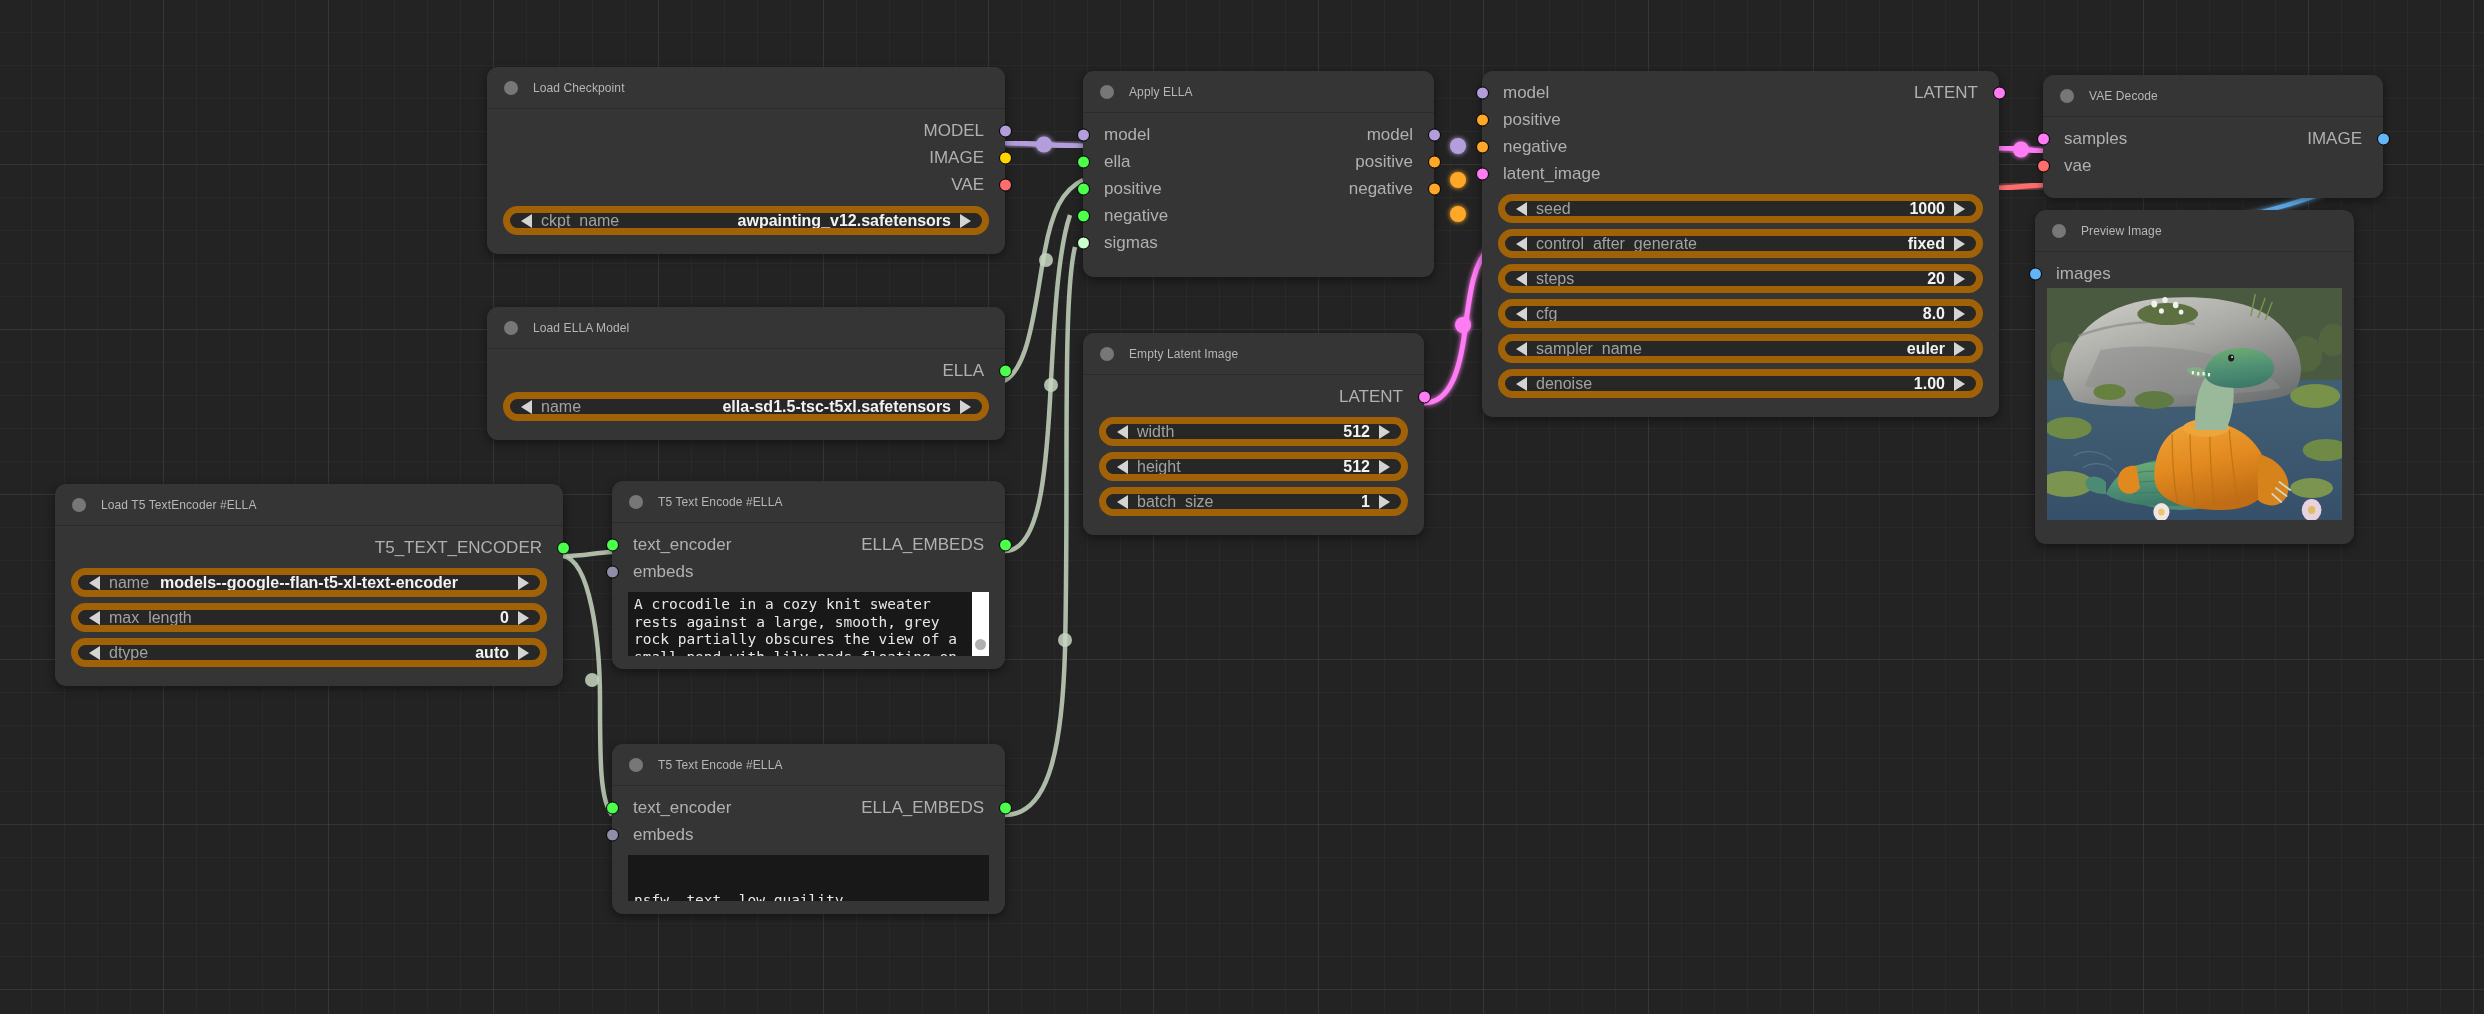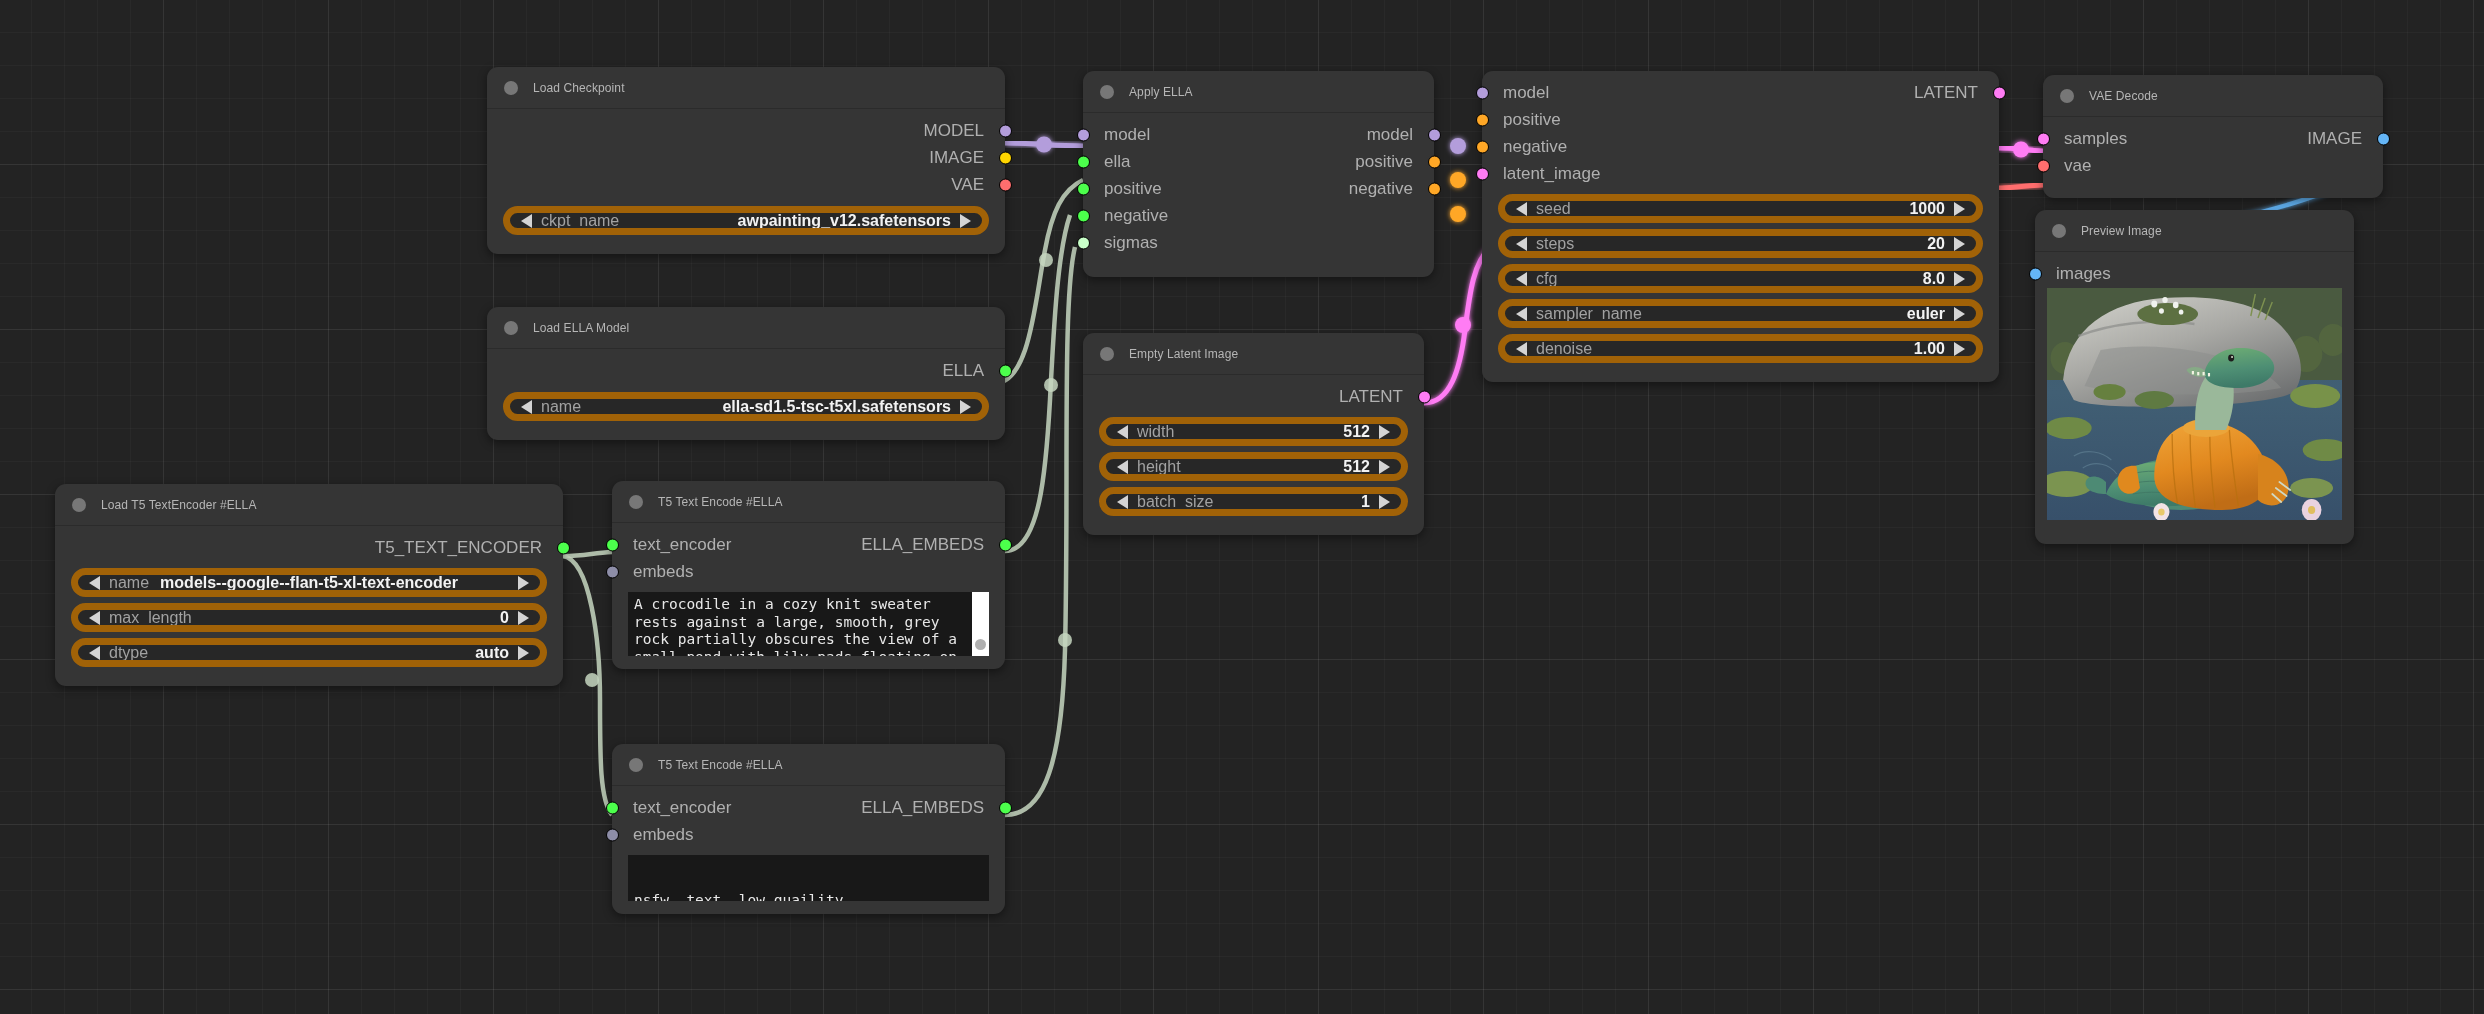--- a/index.html
+++ b/index.html
@@ -486,20 +486,26 @@
       </div>
       <div class="slot in" style="margin-bottom:10px;">
         <span class="slot-dot" style="background:#ff7cf4;"></span>
         <span class="slot-label">latent_image</span>
       </div>
 
       <div class="widget">
         <span class="arrow arrow-l"></span>
         <span class="w-name">seed</span>
         <span class="w-val">1000</span>
+        <span class="arrow arrow-r"></span>
+      </div>
+      <div class="widget">
+        <span class="arrow arrow-l"></span>
+        <span class="w-name">control_after_generate</span>
+        <span class="w-val">fixed</span>
         <span class="arrow arrow-r"></span>
       </div>
       <div class="widget">
         <span class="arrow arrow-l"></span>
         <span class="w-name">steps</span>
         <span class="w-val">20</span>
         <span class="arrow arrow-r"></span>
       </div>
       <div class="widget">
         <span class="arrow arrow-l"></span>

